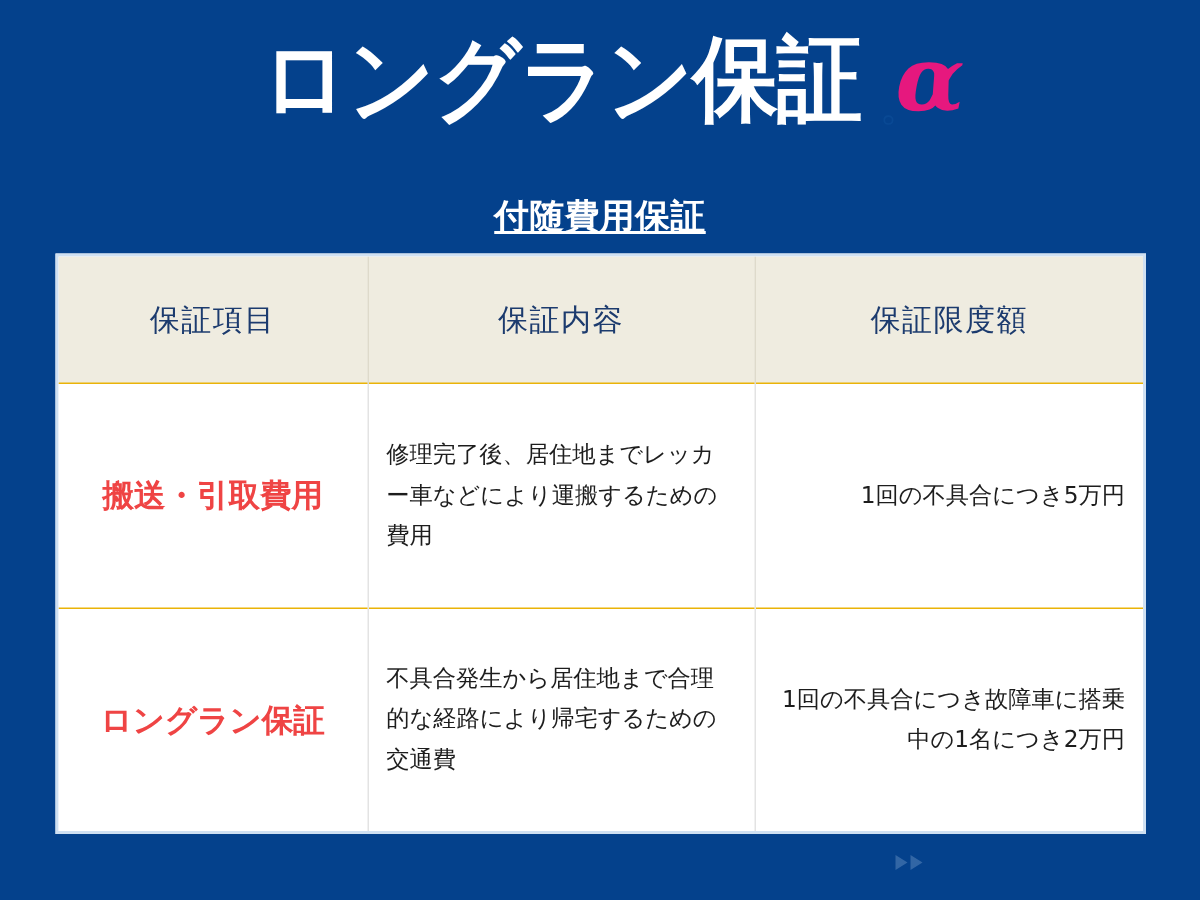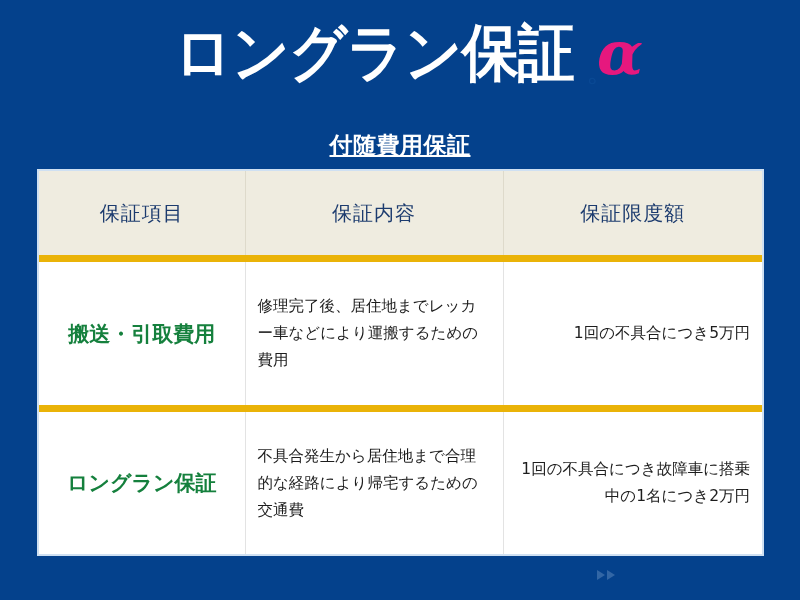--- a/index.html
+++ b/index.html
@@ -113,33 +113,33 @@
     vertical-align: middle;
     height: 84px;
     padding: 0 6px;
     border-right: 1px solid #dedacb;
     letter-spacing: 1px;
   }
   table.warranty thead th:last-child { border-right: none; }
 
   table.warranty tbody td {
     background: #ffffff;
-    border-top: 7px solid #eab308;
+    border-top: 1px solid #eab308;
     border-right: 1px solid #e3e3e3;
     vertical-align: middle;
     padding: 6px 12px;
     box-sizing: border-box;
   }
   table.warranty tbody td:last-child { border-right: none; }
 
   td.col-item {
     text-align: center;
     font-size: 21px;
     font-weight: 700;
-    color: #15803d;
+    color: #ef4444;
     letter-spacing: 0px;
   }
   td.col-desc {
     text-align: left;
     font-size: 15.5px;
     line-height: 27px;
     color: #1d1d1d;
     padding-left: 18px;
   }
   td.col-limit {

